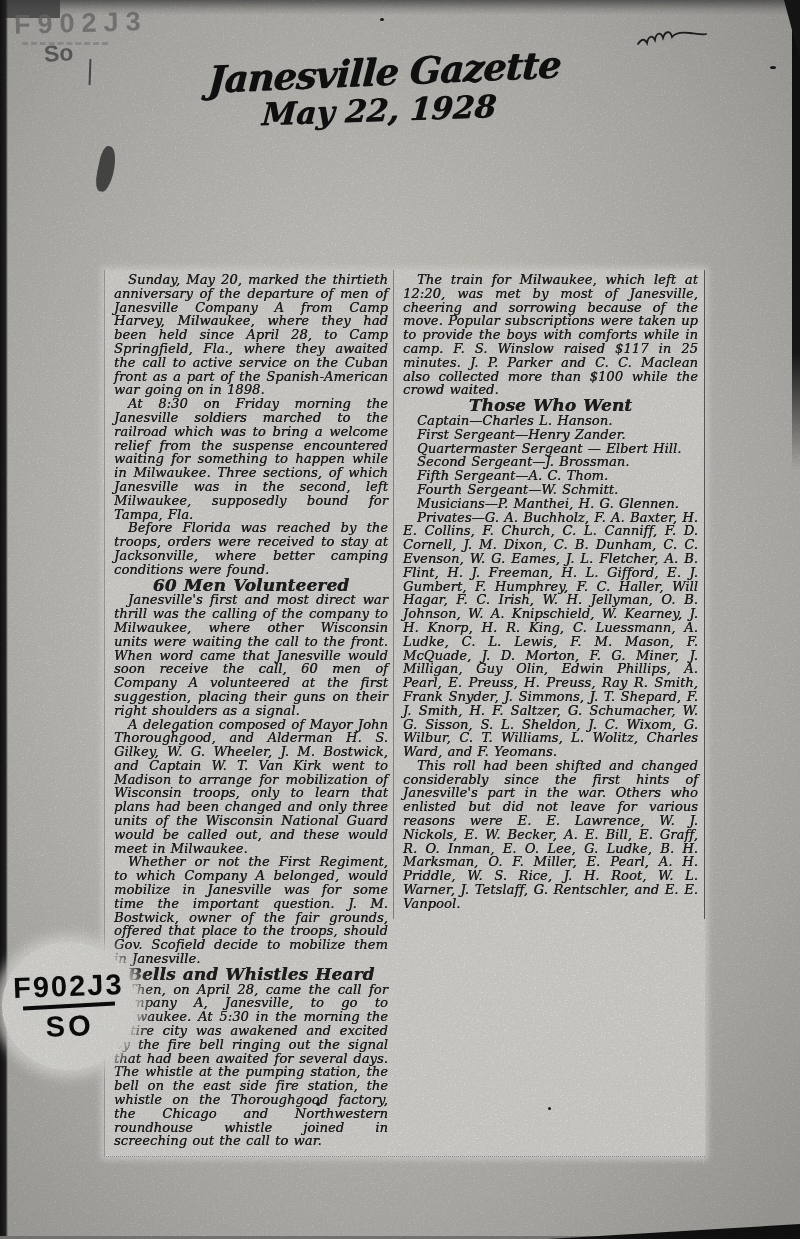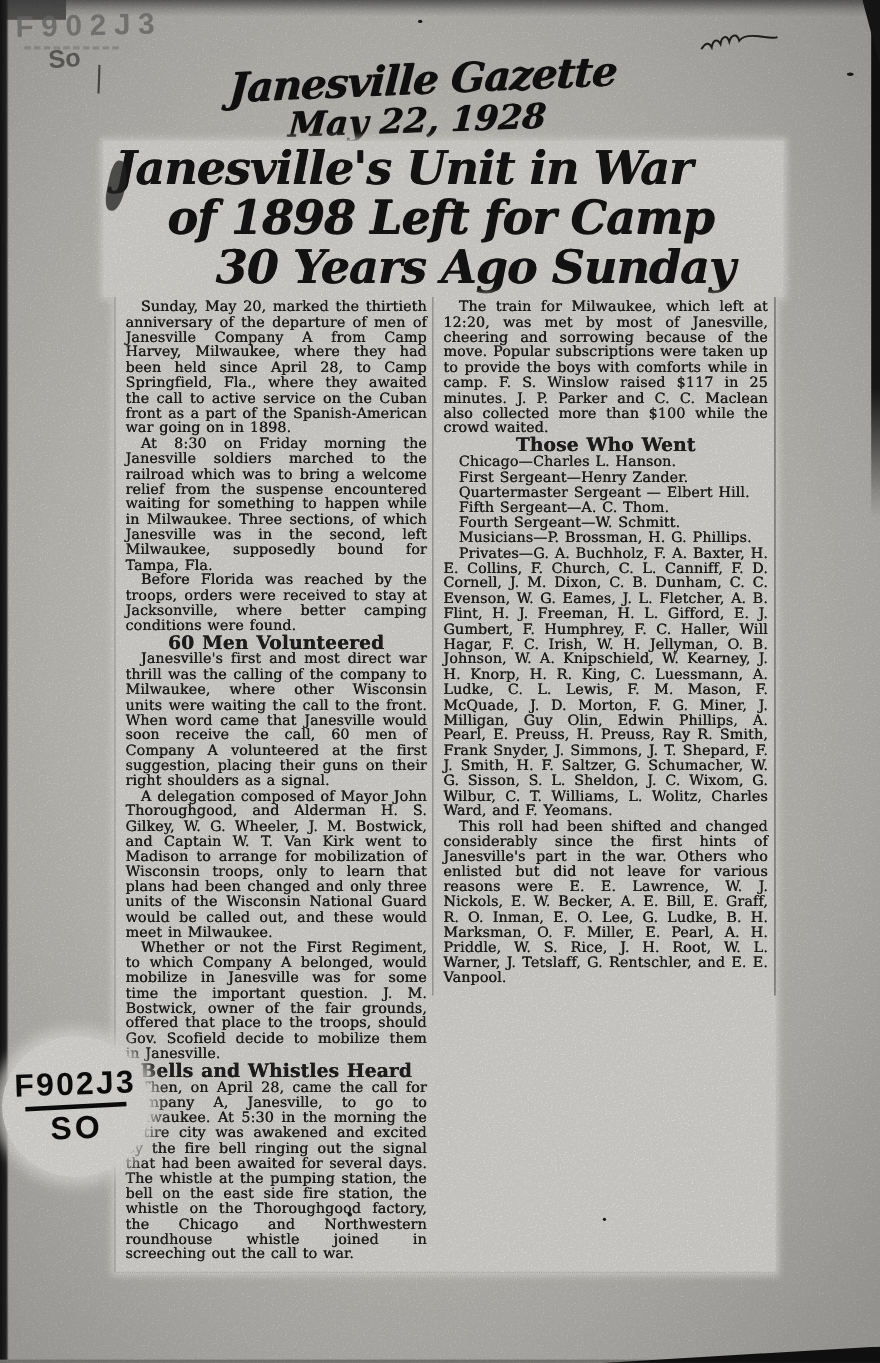--- a/index.html
+++ b/index.html
@@ -42,21 +42,21 @@
     box-shadow:0 0 6px 3px rgba(246,244,239,.9);}
   .headline-line{position:absolute;font-style:italic;font-weight:bold;font-size:42px;color:#171717;
     white-space:nowrap;letter-spacing:-1px;text-shadow:.4px .3px 0 #171717;}
   .hl-1{left:10px;top:0px;}
   .hl-2{left:58px;top:45px;}
   .hl-3{left:102px;top:90px;}
   .clip-body{position:absolute;left:104px;top:270px;width:600px;min-height:852px;background:#f6f4ef;
     display:flex;align-items:flex-start;
     border-left:1px solid rgba(110,110,110,.45);
     border-bottom:1px dotted rgba(120,120,120,.55);
-    box-shadow:0 0 6px 3px rgba(246,244,239,.9);}
+    box-shadow:0 0 6px 3px rgba(246,244,239,.9);font-style:italic;}
   .col{font-size:13px;line-height:13.8px;color:#242424;text-align:justify;
     letter-spacing:.1px;word-spacing:1px;text-shadow:.3px 0 0 #242424;}
   .col-left{width:288px;padding:3px 5px 8px 9px;box-sizing:border-box;}
   .col-right{flex:1;padding:3px 6px 8px 9px;box-sizing:border-box;
     border-left:1px solid rgba(70,70,70,.5);border-right:1px solid rgba(45,45,45,.7);}
   .para{margin:0;text-indent:14px;}
   .subhead{margin:2px 0 1px 0;font-size:17px;text-align:center;font-weight:bold;text-indent:0;}
   
   .sticker{position:absolute;left:2px;top:942px;width:134px;height:128px;background:#fbfaf6;border-radius:50%;
     box-shadow:0 0 12px 8px rgba(251,250,246,.85);display:flex;flex-direction:column;align-items:center;
@@ -87,48 +87,44 @@
   <div class="cat-top-so hand">So</div>
   <div class="cat-top-stroke"></div>
 
   <div class="hand-title hand">Janesville Gazette</div>
   <div class="hand-date hand">May 22, 1928</div>
 
   <svg class="corner-squiggle" width="72" height="22" viewBox="0 0 72 22">
     <path d="M2 14 c4 -6 7 -5 9 -1 c1 -6 5 -9 8 -3 c1 -7 6 -9 8 -2 c2 -7 7 -8 9 -1 c3 -4 10 -5 18 -4 c8 1 14 2 16 1" fill="none" stroke="#222" stroke-width="1.8" stroke-linecap="round"></path>
   </svg>
 
-  <div class="clip-head">
-    <span class="headline-line hl-1">Janesville's Unit in War</span>
-    <span class="headline-line hl-2">of 1898 Left for Camp</span>
-    <span class="headline-line hl-3">30 Years Ago Sunday</span>
-  </div>
   <div class="ink-blob"></div>
 
   <div class="clip-body">
     <div class="col col-left">
         <p class="para">Sunday, May 20, marked the thirtieth anniversary of the departure of men of Janesville Company A from Camp Harvey, Milwaukee, where they had been held since April 28, to Camp Springfield, Fla., where they awaited the call to active service on the Cuban front as a part of the Spanish-American war going on in 1898.</p>
         <p class="para">At 8:30 on Friday morning the Janesville soldiers marched to the railroad which was to bring a welcome relief from the suspense encountered waiting for something to happen while in Milwaukee. Three sections, of which Janesville was in the second, left Milwaukee, supposedly bound for Tampa, Fla.</p>
         <p class="para">Before Florida was reached by the troops, orders were received to stay at Jacksonville, where better camping conditions were found.</p>
         <h3 class="subhead">60 Men Volunteered</h3>
         <p class="para">Janesville's first and most direct war thrill was the calling of the company to Milwaukee, where other Wisconsin units were waiting the call to the front. When word came that Janesville would soon receive the call, 60 men of Company A volunteered at the first suggestion, placing their guns on their right shoulders as a signal.</p>
         <p class="para">A delegation composed of Mayor John Thoroughgood, and Alderman H. S. Gilkey, W. G. Wheeler, J. M. Bostwick, and Captain W. T. Van Kirk went to Madison to arrange for mobilization of Wisconsin troops, only to learn that plans had been changed and only three units of the Wisconsin National Guard would be called out, and these would meet in Milwaukee.</p>
         <p class="para">Whether or not the First Regiment, to which Company A belonged, would mobilize in Janesville was for some time the important question. J. M. Bostwick, owner of the fair grounds, offered that place to the troops, should Gov. Scofield decide to mobilize them in Janesville.</p>
         <h3 class="subhead">Bells and Whistles Heard</h3>
         <p class="para">Then, on April 28, came the call for Company A, Janesville, to go to Milwaukee. At 5:30 in the morning the entire city was awakened and excited by the fire bell ringing out the signal that had been awaited for several days. The whistle at the pumping station, the bell on the east side fire station, the whistle on the Thoroughgood factory, the Chicago and Northwestern roundhouse whistle joined in screeching out the call to war.</p>
       </div>
     <div class="col col-right">
         <p class="para">The train for Milwaukee, which left at 12:20, was met by most of Janesville, cheering and sorrowing because of the move. Popular subscriptions were taken up to provide the boys with comforts while in camp. F. S. Winslow raised $117 in 25 minutes. J. P. Parker and C. C. Maclean also collected more than $100 while the crowd waited.</p>
         <h3 class="subhead">Those Who Went</h3>
-        <p class="para">Chicago—Charles L. Hanson.</p>
+        <p class="para">Captain—Charles L. Hanson.</p>
         <p class="para">First Sergeant—Henry Zander.</p>
         <p class="para">Quartermaster Sergeant — Elbert Hill.</p>
+        <p class="para">Second Sergeant—J. Brossman.</p>
         <p class="para">Fifth Sergeant—A. C. Thom.</p>
         <p class="para">Fourth Sergeant—W. Schmitt.</p>
-        <p class="para">Musicians—P. Brossman, H. G. Phillips.</p>
+        <p class="para">Musicians—P. Manthei, H. G. Glennen.</p>
         <p class="para">Privates—G. A. Buchholz, F. A. Baxter, H. E. Collins, F. Church, C. L. Canniff, F. D. Cornell, J. M. Dixon, C. B. Dunham, C. C. Evenson, W. G. Eames, J. L. Fletcher, A. B. Flint, H. J. Freeman, H. L. Gifford, E. J. Gumbert, F. Humphrey, F. C. Haller, Will Hagar, F. C. Irish, W. H. Jellyman, O. B. Johnson, W. A. Knipschield, W. Kearney, J. H. Knorp, H. R. King, C. Luessmann, A. Ludke, C. L. Lewis, F. M. Mason, F. McQuade, J. D. Morton, F. G. Miner, J. Milligan, Guy Olin, Edwin Phillips, A. Pearl, E. Preuss, H. Preuss, Ray R. Smith, Frank Snyder, J. Simmons, J. T. Shepard, F. J. Smith, H. F. Saltzer, G. Schumacher, W. G. Sisson, S. L. Sheldon, J. C. Wixom, G. Wilbur, C. T. Williams, L. Wolitz, Charles Ward, and F. Yeomans.</p>
         <p class="para">This roll had been shifted and changed considerably since the first hints of Janesville's part in the war. Others who enlisted but did not leave for various reasons were E. E. Lawrence, W. J. Nickols, E. W. Becker, A. E. Bill, E. Graff, R. O. Inman, E. O. Lee, G. Ludke, B. H. Marksman, O. F. Miller, E. Pearl, A. H. Priddle, W. S. Rice, J. H. Root, W. L. Warner, J. Tetslaff, G. Rentschler, and E. E. Vanpool.</p>
       </div>
   </div>
 
   <div class="sticker">
     <div class="sticker-l1">F902J3</div>
     <div class="sticker-rule"></div>
     <div class="sticker-l2">SO</div>
   </div>

